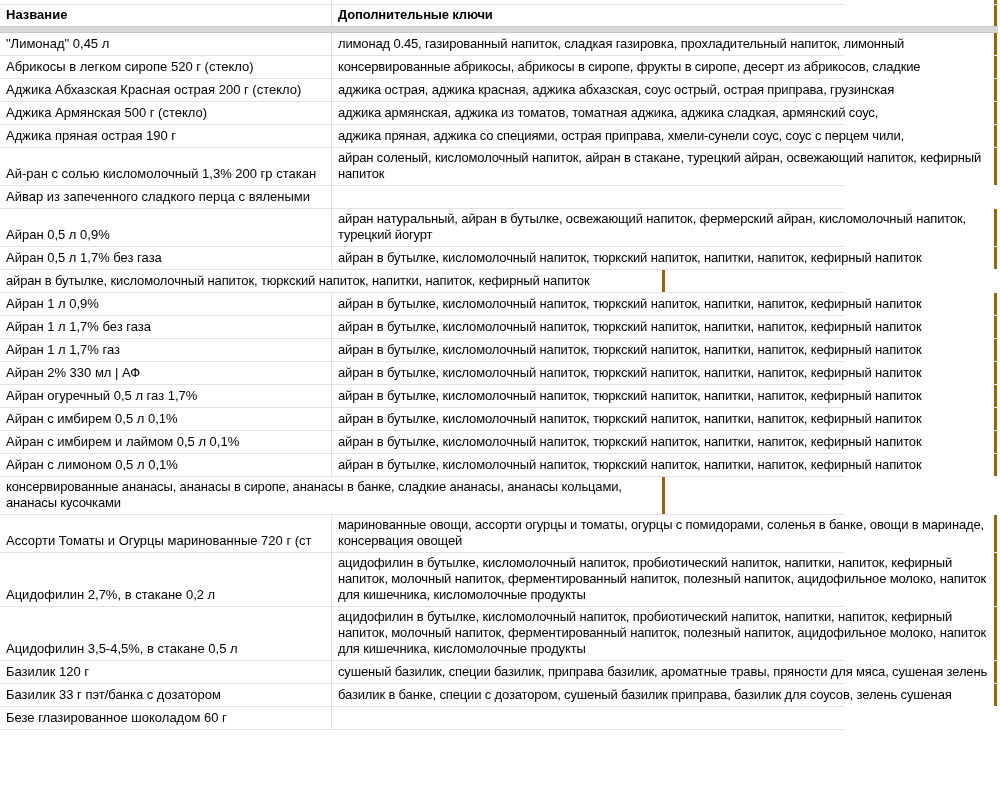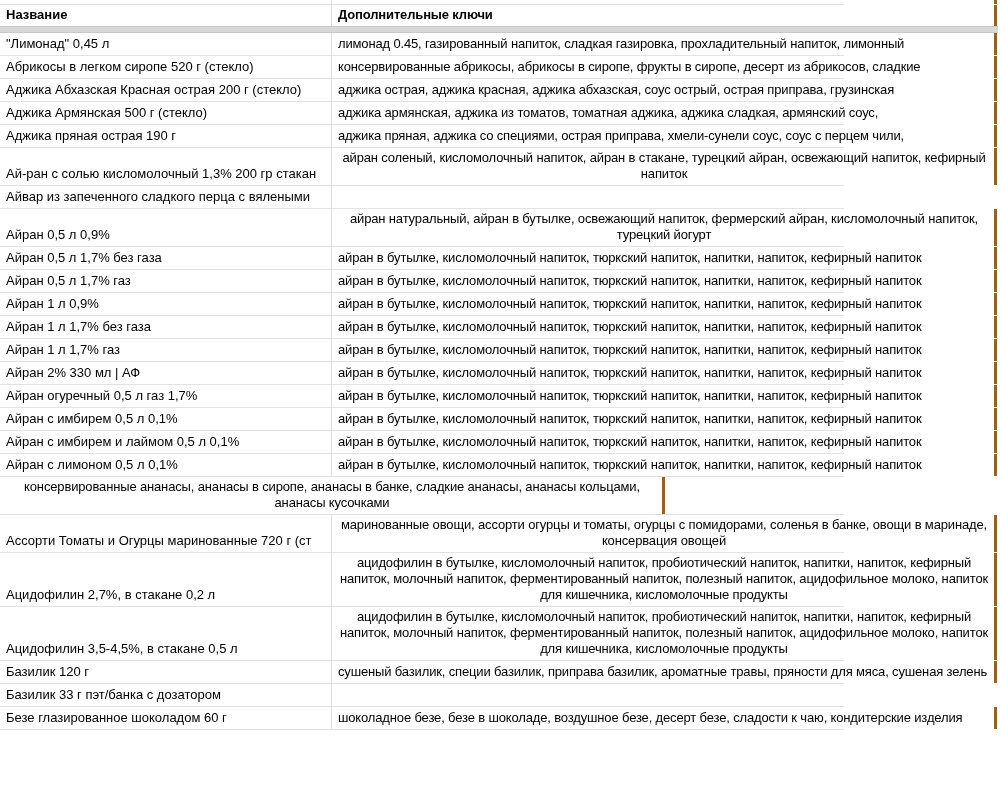--- a/index.html
+++ b/index.html
@@ -10,21 +10,20 @@
   body {
     width: 1000px;
     height: 806px;
     overflow: hidden;
     font-family: "Liberation Sans", sans-serif;
     font-size: 13px;
     color: #000000;
   }
   .sheet {
     width: 844px;
-    text-align: center;
   }
   .row {
     display: flex;
     border-bottom: 1px solid #e2e2e2;
     background: #ffffff;
   }
   .cell {
     box-sizing: border-box;
     display: flex;
     align-items: flex-end;   
@@ -161,23 +160,20 @@
   <div class="row body-row">
     <div class="cell name-cell">
       <span>Айран 0,5 л 1,7% без газа</span>
     </div>
     <div class="cell keys-cell">
       <span>айран в бутылке, кисломолочный напиток, тюркский напиток, напитки, напиток, кефирный напиток</span>
     </div>
   </div>
 
   <div class="row body-row">
-    <div class="cell name-cell">
-      <span>Айран 0,5 л 1,7% газ</span>
-    </div>
     <div class="cell keys-cell">
       <span>айран в бутылке, кисломолочный напиток, тюркский напиток, напитки, напиток, кефирный напиток</span>
     </div>
   </div>
 
   <div class="row body-row">
     <div class="cell name-cell">
       <span>Айран 1 л 0,9%</span>
     </div>
     <div class="cell keys-cell">
@@ -287,25 +283,25 @@
     </div>
     <div class="cell keys-cell">
       <span>сушеный базилик, специи базилик, приправа базилик, ароматные травы, пряности для мяса, сушеная зелень</span>
     </div>
   </div>
 
   <div class="row body-row">
     <div class="cell name-cell">
       <span>Базилик 33 г пэт/банка с дозатором</span>
     </div>
+    <div class="cell keys-cell">
+      <span>базилик в банке, специи с дозатором, сушеный базилик приправа, базилик для соусов, зелень сушеная</span>
+    </div>
   </div>
 
   <div class="row body-row">
     <div class="cell name-cell">
       <span>Безе глазированное шоколадом 60 г</span>
     </div>
-    <div class="cell keys-cell">
-      <span>шоколадное безе, безе в шоколаде, воздушное безе, десерт безе, сладости к чаю, кондитерские изделия</span>
-    </div>
   </div>
 </div>
 
 </div>
 
 </body></html>

